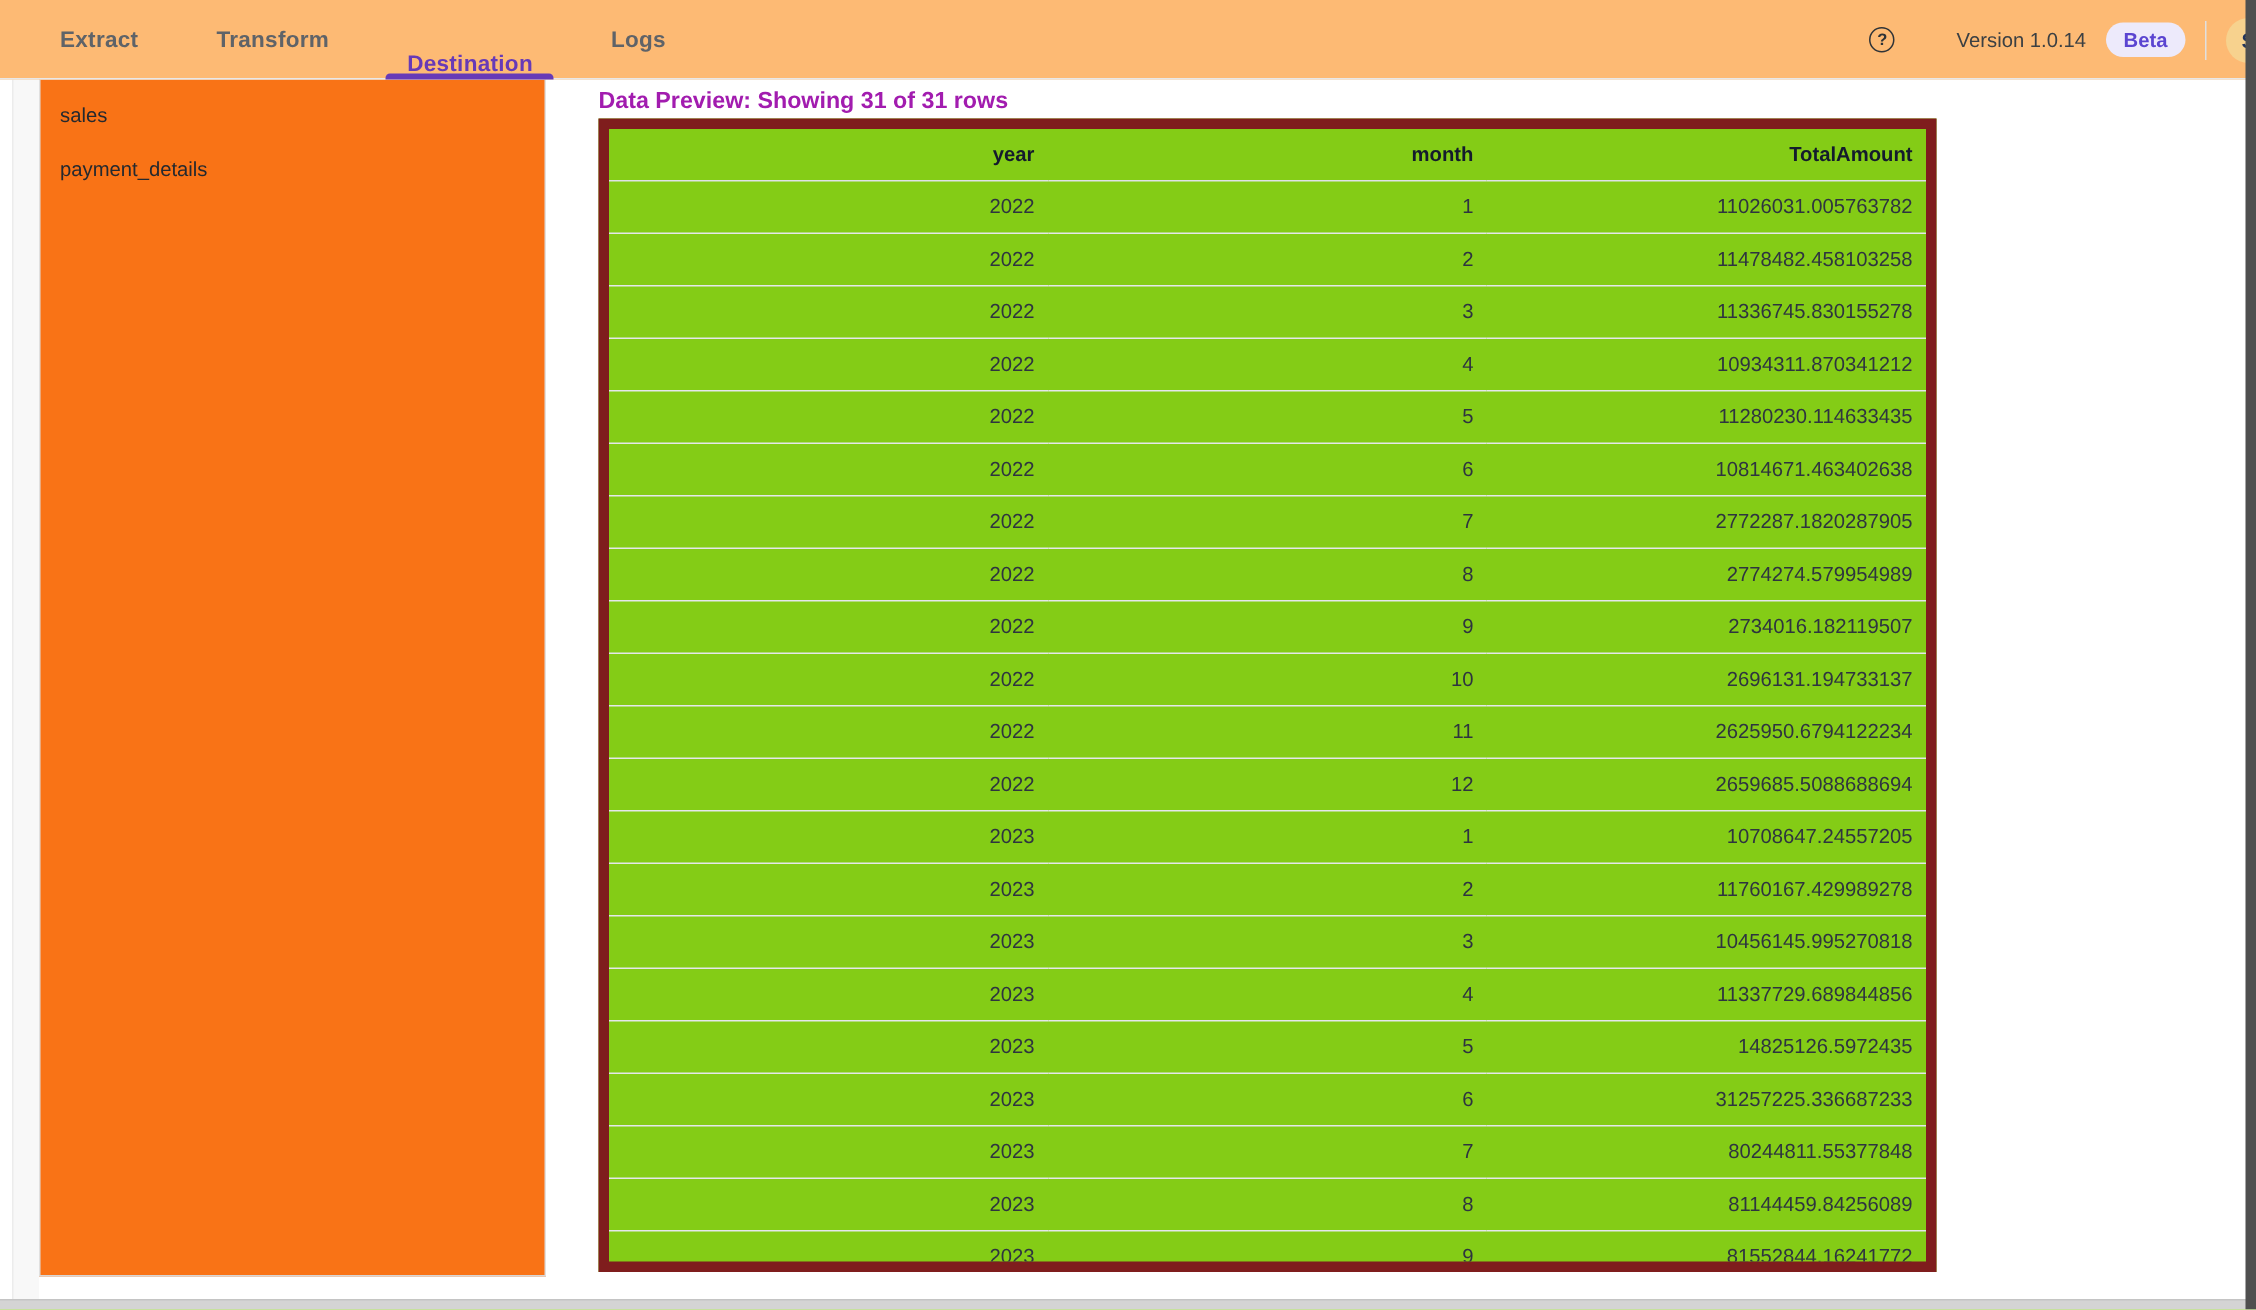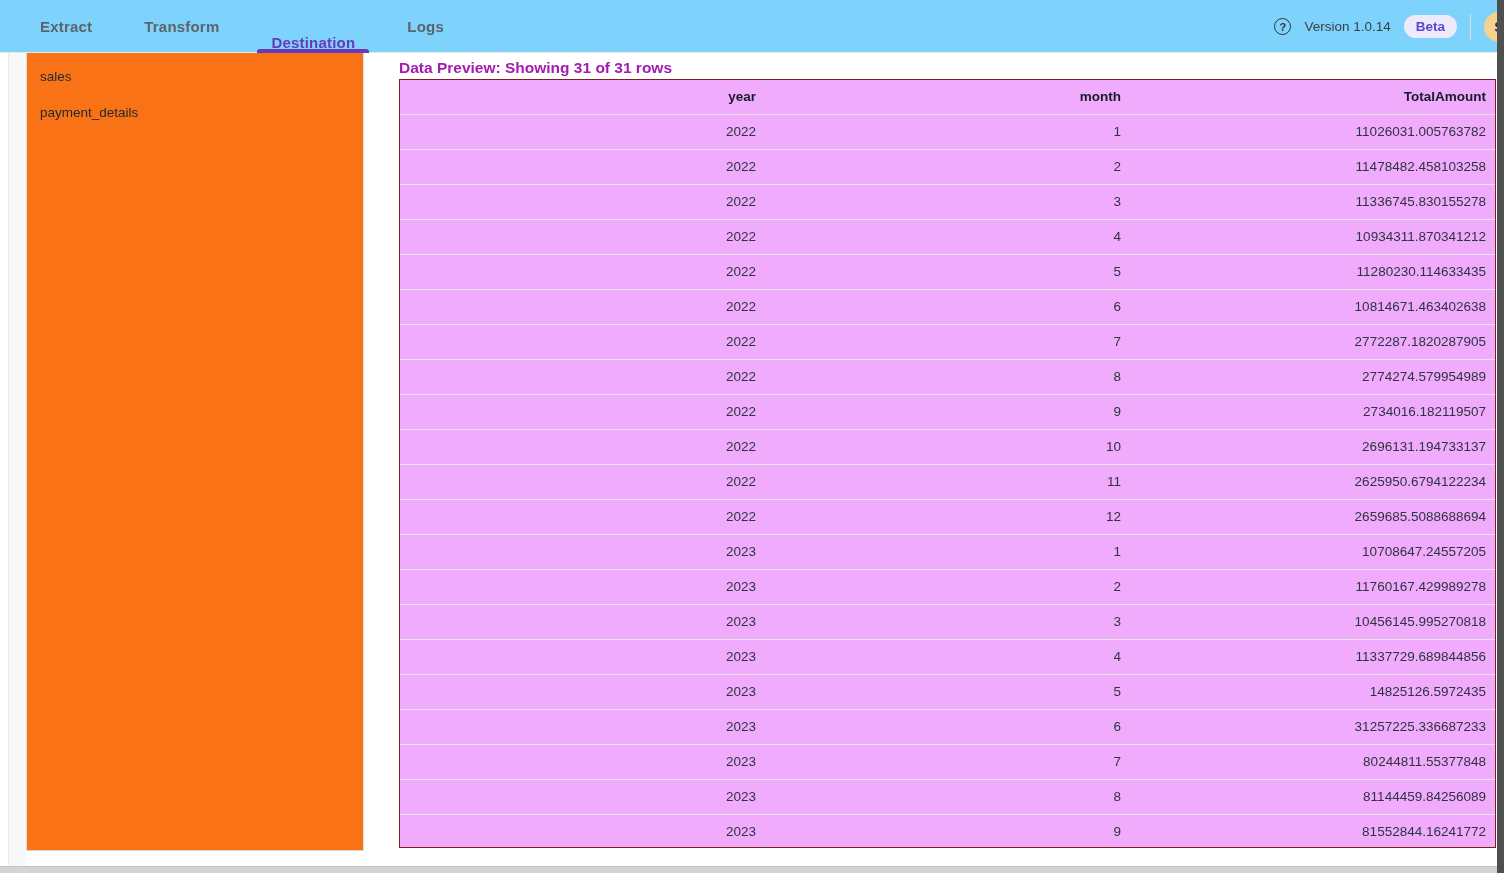--- a/index.html
+++ b/index.html
@@ -10,21 +10,21 @@
     background: #ffffff;
     font-family: "Liberation Sans", sans-serif;
     overflow: hidden;
     color: #2e3440;
   }
 
   
   .topbar {
     position: absolute; left: 0; top: 0;
     width: 1504px; height: 53px;
-    background: #7dd3fc;
+    background: #fdba74;
     border-bottom: 1px solid #e8e8e8;
     z-index: 5;
   }
   .tabs {
     position: absolute; left: 14px; top: 0; height: 53px;
     display: flex; align-items: stretch;
   }
   .tab {
     position: relative;
     padding: 0 26px;
@@ -46,21 +46,21 @@
     display: flex; align-items: center; gap: 13px;
     padding-right: 0;
   }
   .help-icon {
     width: 17px; height: 17px;
     border: 1.6px solid #2f3337; border-radius: 50%;
     display: flex; align-items: center; justify-content: center;
     font-size: 11px; font-weight: bold; color: #2f3337;
     cursor: pointer; flex: 0 0 auto;
   }
-  .version-text { font-size: 13.5px; color: #3c4043; white-space: nowrap; }
+  .version-text { font-size: 13.5px; color: #3c4043; white-space: nowrap; margin-left: 28px; }
   .beta-badge {
     background: #edeafb; color: #5b45d1;
     font-size: 13.5px; font-weight: bold;
     padding: 4px 12px; border-radius: 13px;
     white-space: nowrap;
     text-align: right;
   }
   .header-divider { width: 1px; height: 26px; background: #e0e0e0; }
   .avatar {
     width: 30px; height: 30px; border-radius: 50%;
@@ -95,24 +95,24 @@
 
   
   .main-area { position: absolute; left: 399px; top: 53px; width: 1094px; }
   .preview-title {
     margin-top: 3px;
     font-size: 15.5px; font-weight: bold;
     color: #a21caf;
     height: 23px; line-height: 23px;
   }
   .table-wrap {
-    width: 1097px; height: 769px;
-    border: 1px solid #7f1d1d;
+    width: 892px; height: 769px;
+    border: 7px solid #7f1d1d;
     overflow: hidden;
-    background: #f0abfc;
+    background: #84cc16;
   }
   table.data-table {
     width: 100%;
     border-collapse: collapse;
     table-layout: fixed;
   }
   .data-table th {
     height: 34px;
     text-align: right; padding-right: 9px;
     font-size: 13.5px; font-weight: bold;

